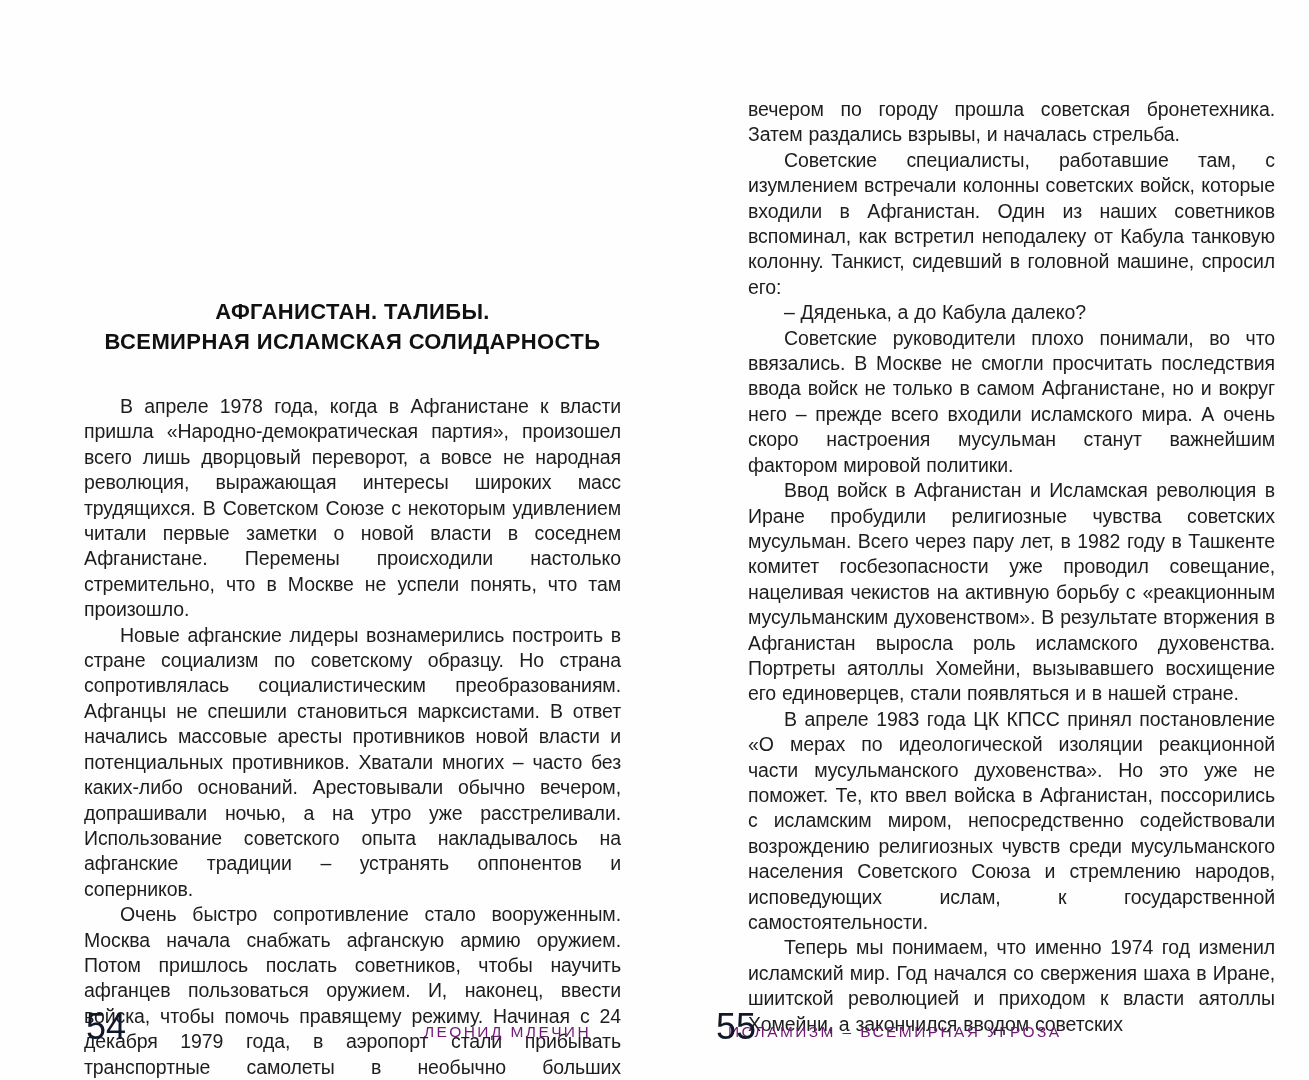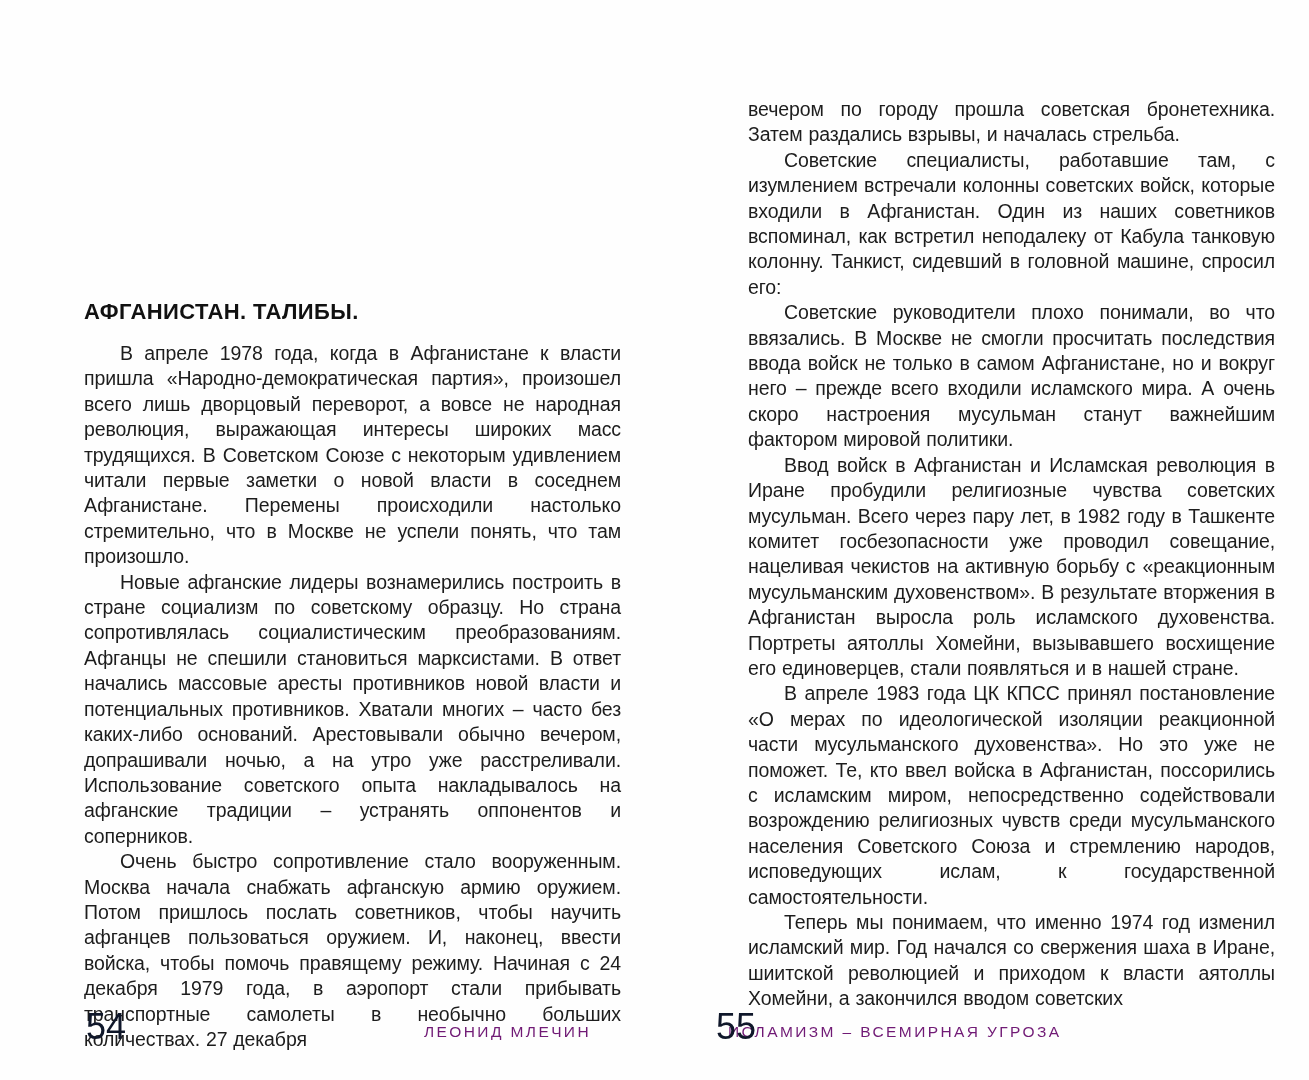--- a/index.html
+++ b/index.html
@@ -18,22 +18,22 @@
   }
   .page-column {
     position: absolute;
     top: 0;
   }
   .left-col  { left: 84px;  width: 537px; }
   .right-col { left: 716px; width: 527px; padding-top: 97px; margin-left: 32px; }
 
   .chapter-heading {
     margin-top: 297px;
-    margin-bottom: 14px;
-    text-align: left;
+    margin-bottom: 37px;
+    text-align: center;
     font-weight: bold;
     font-size: 22px;
     line-height: 30px;
     letter-spacing: 0.4px;
     color: #111111;
   }
 
   .body-text p.para {
     margin: 0;
     font-size: 19.5px;
@@ -75,32 +75,34 @@
   .running-title-right { left: 728px; }
 </style>
 </head>
 <body>
 
 <div class="scan">
 
   <div class="page-column left-col">
     <div class="chapter-heading">
       <div>АФГАНИСТАН. ТАЛИБЫ.</div>
+      <div>ВСЕМИРНАЯ ИСЛАМСКАЯ СОЛИДАРНОСТЬ</div>
     </div>
     <div class="body-text" id="left-paragraphs">
         <p class="para indent" lang="ru">В апреле 1978 года, когда в Афганистане к власти пришла «Народно-демократическая партия», произошел всего лишь дворцовый переворот, а вовсе не народная революция, выражающая интересы широких масс трудящихся. В Советском Союзе с некоторым удивлением читали первые заметки о новой власти в соседнем Афганистане. Перемены происходили настолько стремительно, что в Москве не успели понять, что там произошло.</p>
         <p class="para indent" lang="ru">Новые афганские лидеры вознамерились построить в стране социализм по советскому образцу. Но страна сопротивлялась социалистическим преобразованиям. Афганцы не спешили становиться марксистами. В ответ начались массовые аресты противников новой власти и потенциальных противников. Хватали многих – часто без каких-либо оснований. Арестовывали обычно вечером, допрашивали ночью, а на утро уже расстреливали. Использование советского опыта накладывалось на афганские традиции – устранять оппонентов и соперников.</p>
         <p class="para indent" lang="ru">Очень быстро сопротивление стало вооруженным. Москва начала снабжать афганскую армию оружием. Потом пришлось послать советников, чтобы научить афганцев пользоваться оружием. И, наконец, ввести войска, чтобы помочь правящему режиму. Начиная с 24 декабря 1979 года, в аэропорт стали прибывать транспортные самолеты в необычно больших количествах. 27 декабря</p>
       </div>
   </div>
 
   <div class="page-column right-col">
     <div class="body-text" id="right-paragraphs">
         <p class="para" lang="ru">вечером по городу прошла советская бронетехника. Затем раздались взрывы, и началась стрельба.</p>
         <p class="para indent" lang="ru">Советские специалисты, работавшие там, с изумлением встречали колонны советских войск, которые входили в Афганистан. Один из наших советников вспоминал, как встретил неподалеку от Кабула танковую колонну. Танкист, сидевший в головной машине, спросил его:</p>
+        <p class="para indent" lang="ru">– Дяденька, а до Кабула далеко?</p>
         <p class="para indent" lang="ru">Советские руководители плохо понимали, во что ввязались. В Москве не смогли просчитать последствия ввода войск не только в самом Афганистане, но и вокруг него – прежде всего входили исламского мира. А очень скоро настроения мусульман станут важнейшим фактором мировой политики.</p>
         <p class="para indent" lang="ru">Ввод войск в Афганистан и Исламская революция в Иране пробудили религиозные чувства советских мусульман. Всего через пару лет, в 1982 году в Ташкенте комитет госбезопасности уже проводил совещание, нацеливая чекистов на активную борьбу с «реакционным мусульманским духовенством». В результате вторжения в Афганистан выросла роль исламского духовенства. Портреты аятоллы Хомейни, вызывавшего восхищение его единоверцев, стали появляться и в нашей стране.</p>
         <p class="para indent" lang="ru">В апреле 1983 года ЦК КПСС принял постановление «О мерах по идеологической изоляции реакционной части мусульманского духовенства». Но это уже не поможет. Те, кто ввел войска в Афганистан, поссорились с исламским миром, непосредственно содействовали возрождению религиозных чувств среди мусульманского населения Советского Союза и стремлению народов, исповедующих ислам, к государственной самостоятельности.</p>
         <p class="para indent" lang="ru">Теперь мы понимаем, что именно 1974 год изменил исламский мир. Год начался со свержения шаха в Иране, шиитской революцией и приходом к власти аятоллы Хомейни, а закончился вводом советских</p>
       </div>
   </div>
 
   <div class="page-number page-number-left">54</div>
 
   <div class="running-title running-title-left">ЛЕОНИД МЛЕЧИН</div>

